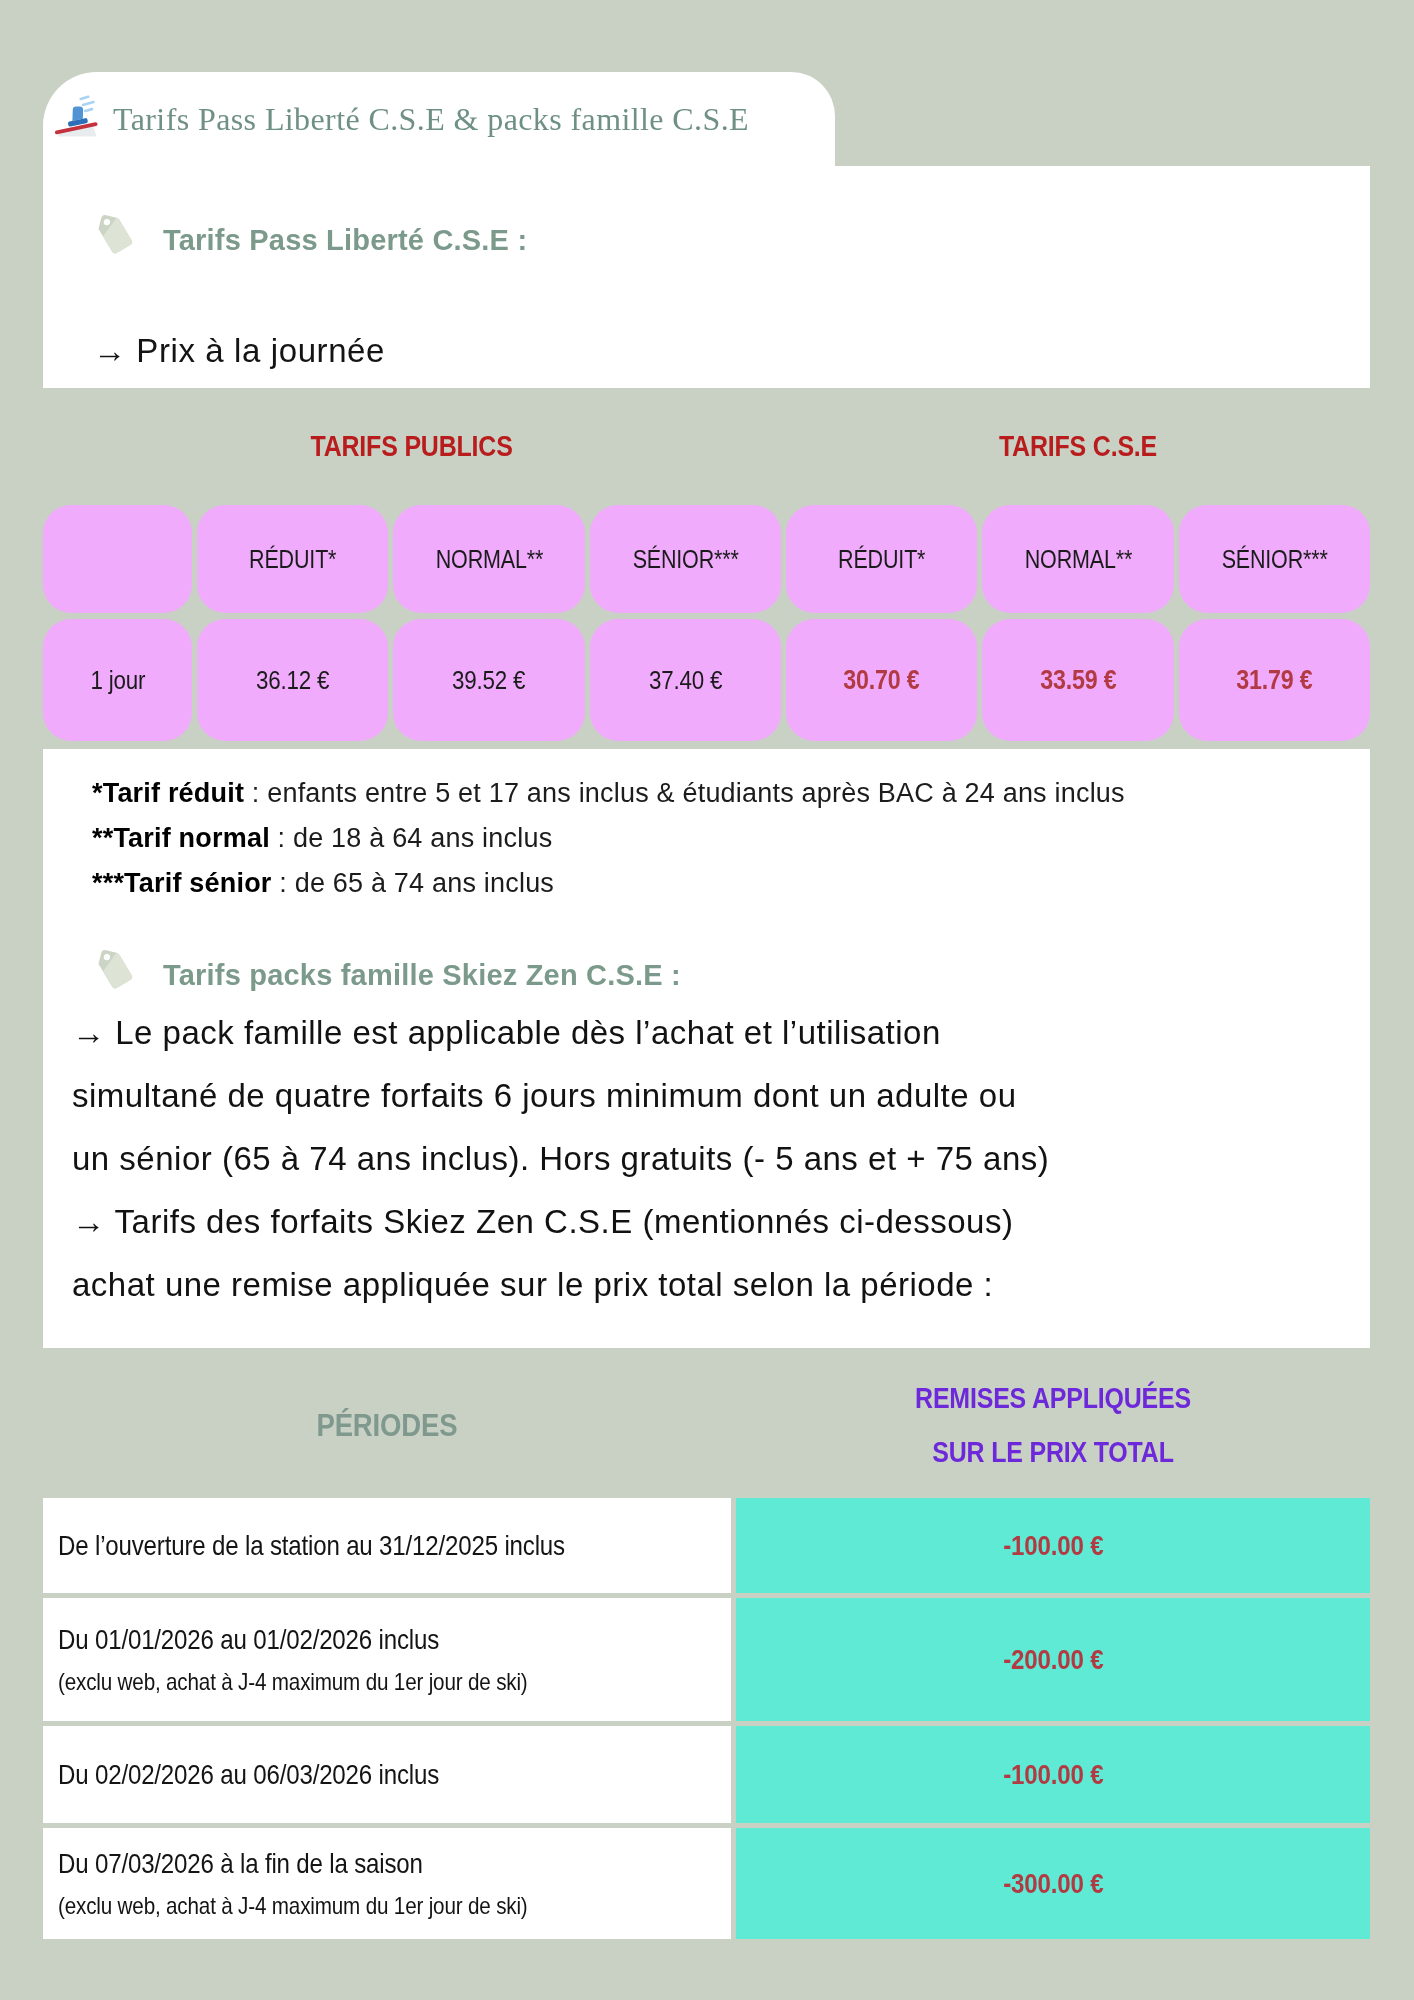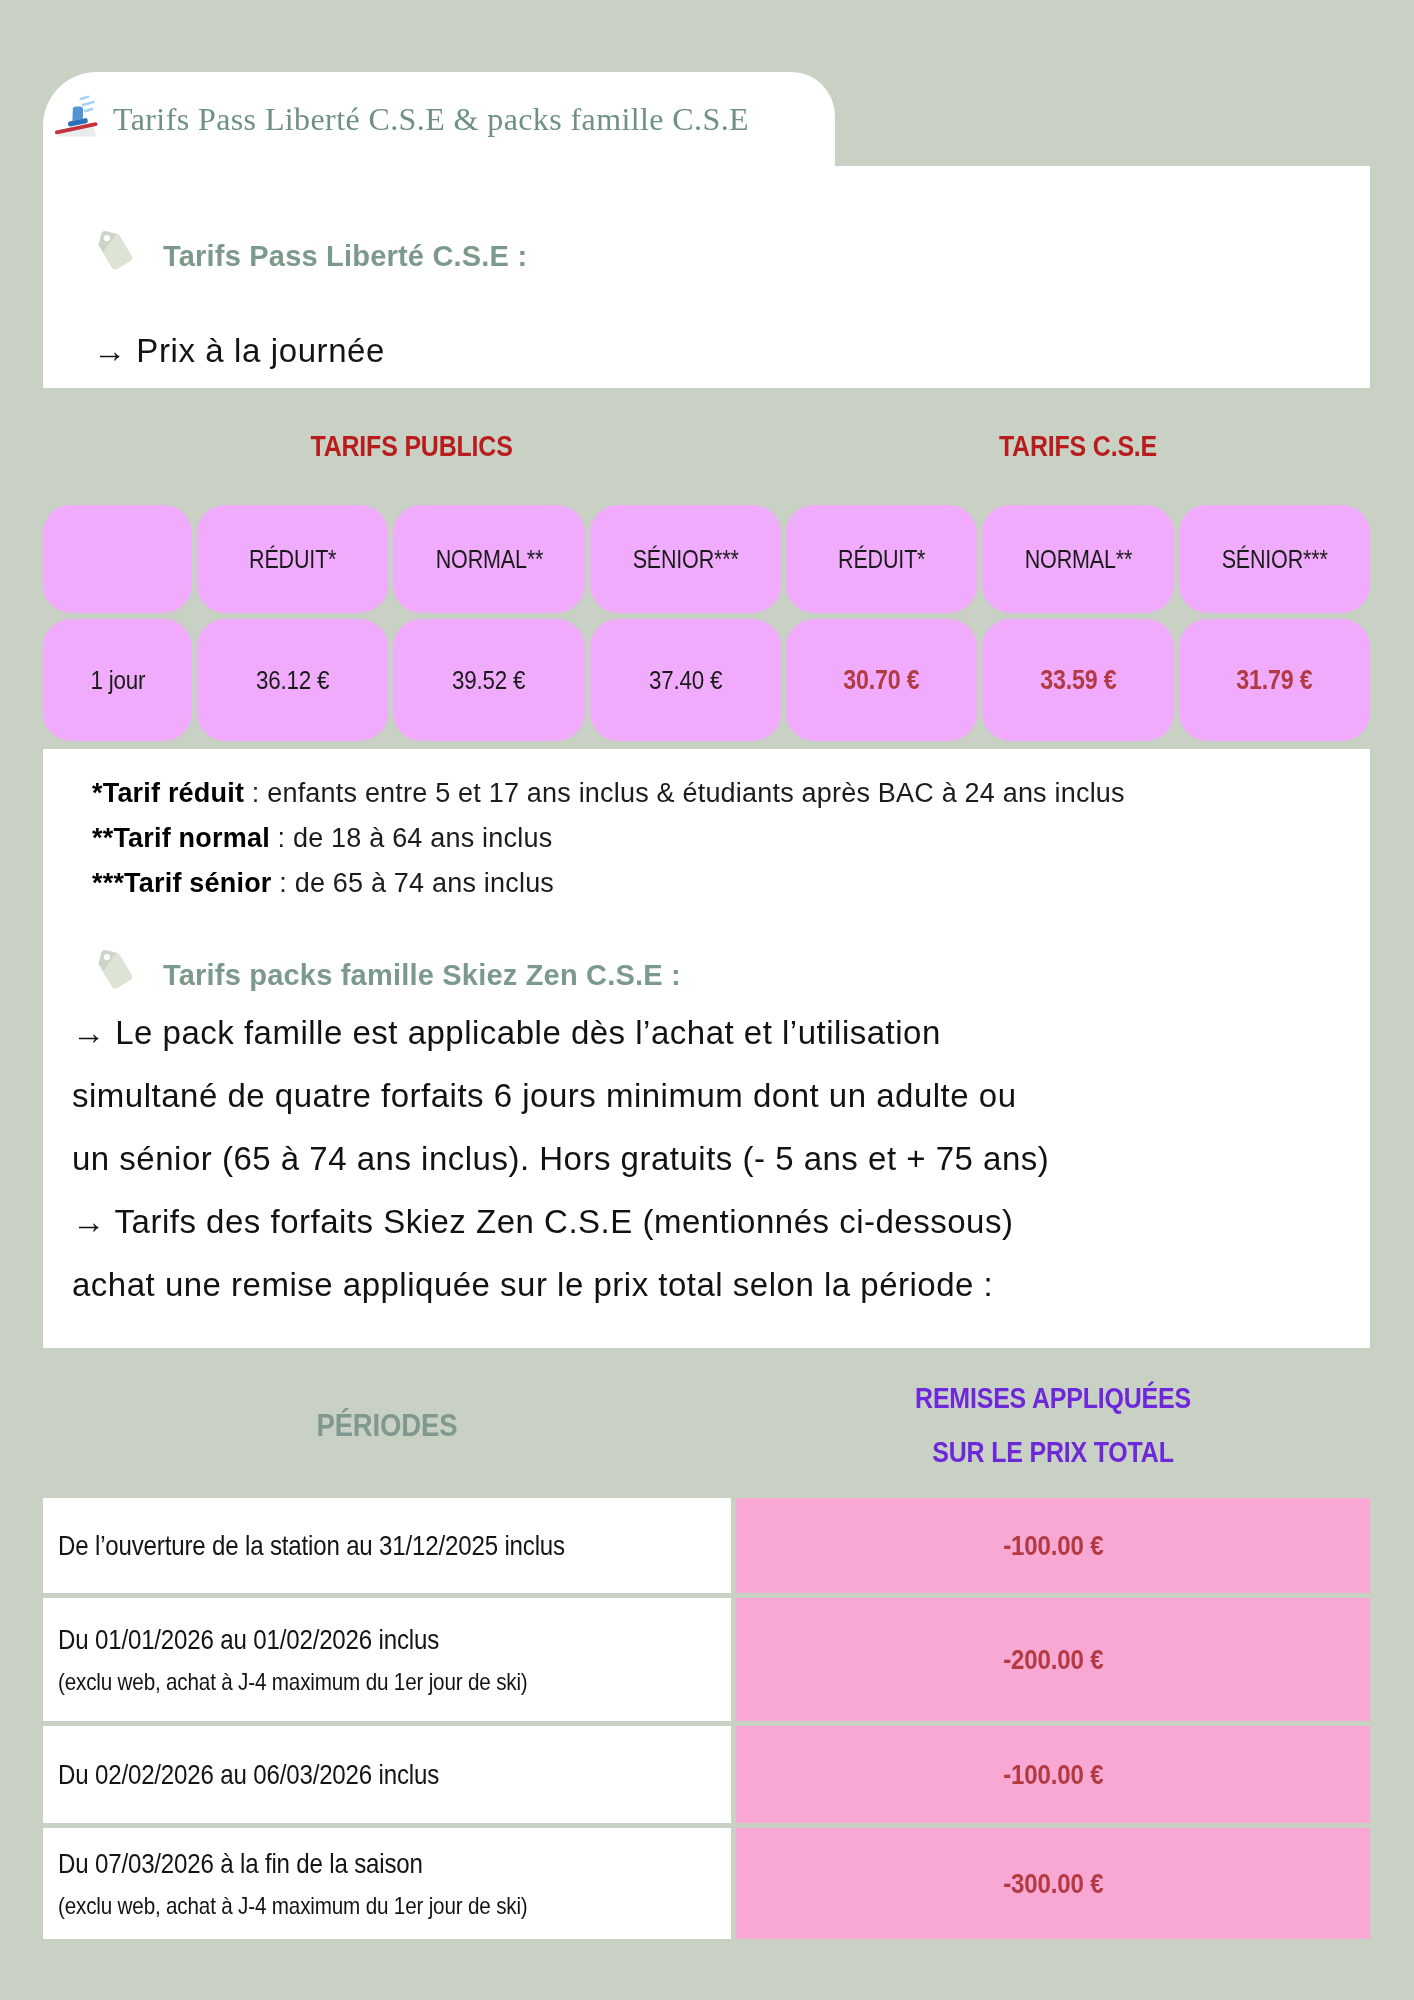--- a/index.html
+++ b/index.html
@@ -23,21 +23,21 @@
     display:flex; align-items:center; gap:12px; padding-left:10px;
   }
   .page-title {
     font-family:"Liberation Serif", serif;
     font-size:32px; color:#6f9084; letter-spacing:.4px; white-space:nowrap;
   }
 
   
   .section-one { position:absolute; left:43px; top:166px; width:1327px; height:222px; background:#fff; }
   .tag-row { position:absolute; display:flex; align-items:center; gap:22px; }
-  .tag-row.first { left:46px; top:62px; }
+  .tag-row.first { left:46px; top:46px; }
   .tag-heading { font-size:29px; font-weight:bold; color:#7c9a8b; letter-spacing:.2px; white-space:nowrap; }
   .arrow-line { position:absolute; left:50px; top:166px; font-size:33px; font-weight:400; color:#141414; letter-spacing:.6px; white-space:nowrap; }
 
   
   .group-header { position:absolute; top:430px; font-size:29px; font-weight:bold; color:#b91c1c; text-align:center; }
   .gh-public { left:43px; width:738px; }
   .gh-cse { left:786px; width:584px; }
 
   
   .table-one {
@@ -69,21 +69,21 @@
   
   .table-two {
     position:absolute; left:43px; top:1498px; width:1327px;
     display:grid; grid-template-columns:688px 1fr;
     grid-template-rows:95px 123px 97px 111px; gap:5px;
   }
   .t2-period { background:#fff; display:flex; flex-direction:column; justify-content:center; padding-left:15px; color:#141414; gap:12px; }
   .t2-period .main { font-size:28px; }
   .t2-period .note { font-size:24px; }
   .t2-period .note:empty { display:none; }
-  .t2-discount { background:#f9a8d4; display:flex; align-items:center; justify-content:center;
+  .t2-discount { background:#5eead4; display:flex; align-items:center; justify-content:center;
                  color:#b23a42; font-weight:bold; font-size:28px; }
 
   .icon { flex:0 0 auto; }
 </style>
 </head>
 <body>
 
 <div class="canvas">
 
   <div class="header-tab">

